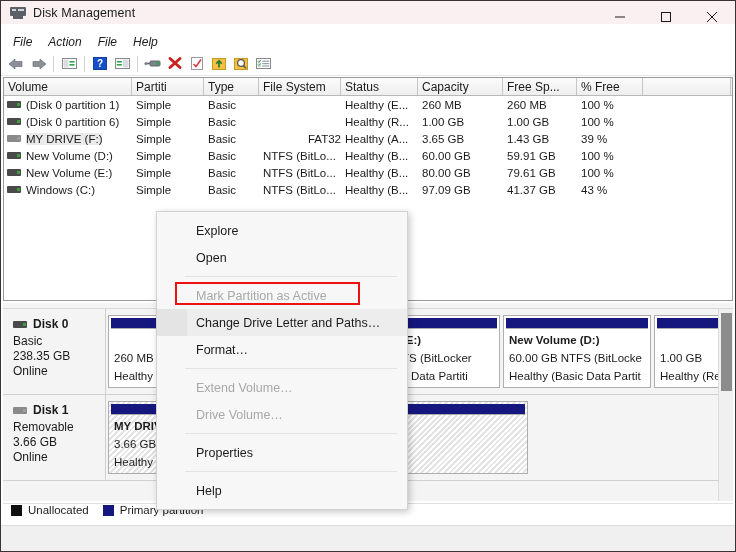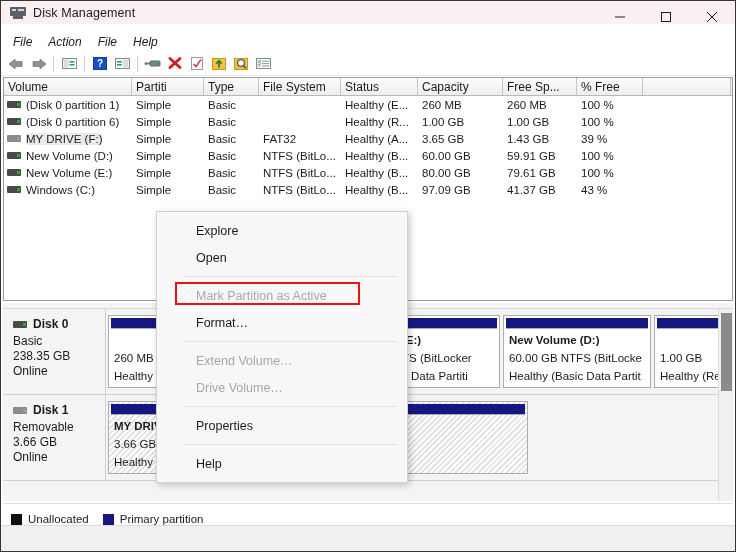--- a/index.html
+++ b/index.html
@@ -223,21 +223,21 @@
   }
   #graph-scroll .thumb {
     position: absolute; left: 2px; top: 4px;
     width: 11px; height: 78px; background: #8c8c8c;
   }
 
   
   #legend {
     position: absolute; left: 2px; top: 502px;
     width: 730px; height: 22px;
-    display: flex; align-items: flex-end;
+    display: flex; align-items: flex-start;
     padding-left: 8px;
     background: #ffffff;
     border-top: 1px solid #e0e0e0;
   }
   .lg { display: flex; align-items: center; margin-right: 14px; }
   .lg .sw { width: 11px; height: 11px; margin-right: 6px; }
   .lg .lb { font-size: 11.5px; color: #1b1b1b; }
 
   
   #statusbar {
@@ -438,21 +438,21 @@
           <div class="vcell" style="width: 74px;">1.00 GB</div>
           <div class="vcell" style="width: 66px;">100 %</div>
         </div>
         <div class="vrow selected">
           <div class="vcell vol" style="width: 128px;">
             <span class="volicon gray"></span>
             <span class="vname-hl">MY DRIVE (F:)</span>
           </div>
           <div class="vcell" style="width: 72px;">Simple</div>
           <div class="vcell" style="width: 55px;">Basic</div>
-          <div class="vcell" style="width: 82px;">FAT32</div>
+          <div class="vcell" style="width: 82px; text-align: right;">FAT32</div>
           <div class="vcell" style="width: 77px;">Healthy (A...</div>
           <div class="vcell" style="width: 85px;">3.65 GB</div>
           <div class="vcell" style="width: 74px;">1.43 GB</div>
           <div class="vcell" style="width: 66px;">39 %</div>
         </div>
         <div class="vrow">
           <div class="vcell vol" style="width: 128px;">
             <span class="volicon"></span>
             <span class="vname-hl">New Volume (D:)</span>
           </div>
@@ -576,20 +576,21 @@
       </div>
     </div>
 
   <div id="statusbar"></div>
 
   <div id="ctxmenu">
       <div class="ci">Explore</div>
       <div class="ci">Open</div>
       <div class="csep"></div>
       <div class="ci disabled">Mark Partition as Active</div>
+      <div class="ci hovered">Change Drive Letter and Paths…</div>
       <div class="ci">Format…</div>
       <div class="csep"></div>
       <div class="ci disabled">Extend Volume…</div>
       <div class="ci disabled">Drive Volume…</div>
       <div class="csep"></div>
       <div class="ci">Properties</div>
       <div class="csep"></div>
       <div class="ci">Help</div>
     </div>
   <div id="ctx-highlight" style="border-color: rgb(238, 17, 17);"></div>

